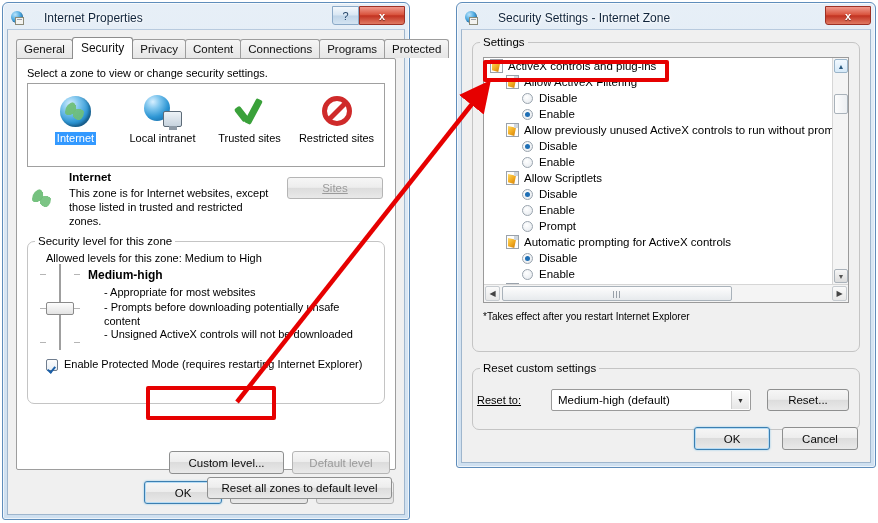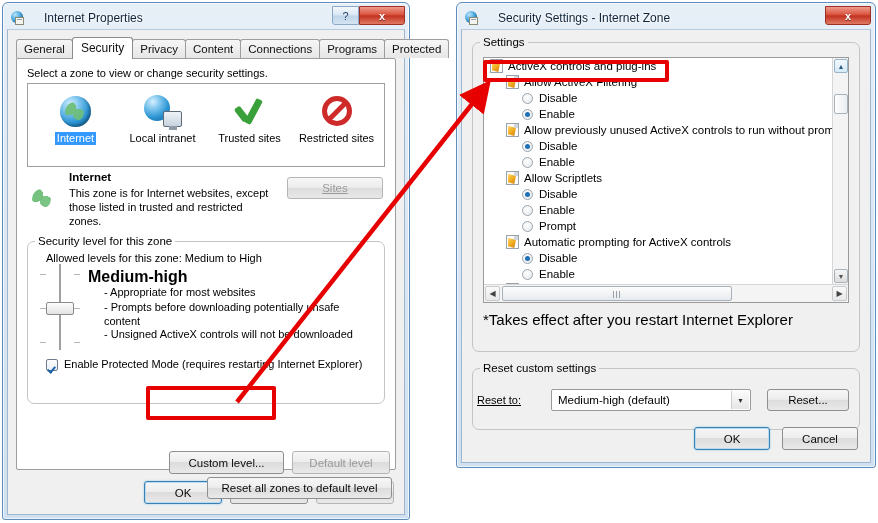--- a/index.html
+++ b/index.html
@@ -300,21 +300,21 @@
   }
   .hscroll .hbtn.l { left:1px; }
   .hscroll .hbtn.r { right:1px; }
   .hscroll .hthumb {
     position:absolute; left:18px; top:1px; width:230px; height:15px;
     border:1px solid #a9b2ba; border-radius:2px;
     background: linear-gradient(#fdfdfd,#e7eaed);
     display:flex; align-items:center; justify-content:center;
     font-size:8px; color:#6a7580; letter-spacing:1px;
   }
-  #note { position:absolute; left:10px; top:268px; font-size:15px; }
+  #note { position:absolute; left:10px; top:268px; font-size:10px; }
 
   .combo {
     position:absolute; left:78px; top:20px; width:200px; height:22px;
     background:#fff; border:1px solid #9a9a9a; border-radius:2px;
     display:flex; align-items:center; padding-left:6px; font-size:11.5px;
   }
   .combo .arrow {
     position:absolute; right:1px; top:1px; bottom:1px; width:18px;
     display:flex; align-items:center; justify-content:center;
     background: linear-gradient(#fbfbfb,#e6e6e6); border-left:1px solid #cfcfcf;
@@ -422,21 +422,21 @@
             <span class="track"></span>
             <span class="tick" style="left:0;top:10px;"></span>
               <span class="tick" style="left:34px;top:10px;"></span>
             <span class="tick" style="left:0;top:44px;"></span>
               <span class="tick" style="left:34px;top:44px;"></span>
             <span class="tick" style="left:0;top:78px;"></span>
               <span class="tick" style="left:34px;top:78px;"></span>
             <span class="thumb"></span>
           </div>
 
-          <div class="lbl" style="left:60px; top:26px; font-weight:bold; font-size:16px;">Medium-high</div>
+          <div class="lbl" style="left:60px; top:26px; font-weight:bold; font-size:12px;">Medium-high</div>
           <div class="lbl" style="left:76px; top:44px;">- Appropriate for most websites</div>
           <div class="lbl" style="left:76px; top:58px; white-space:normal; width:250px; line-height:14px;">- Prompts before downloading potentially unsafe content</div>
           <div class="lbl" style="left:76px; top:86px;">- Unsigned ActiveX controls will not be downloaded</div>
 
           <span class="chk on" style="left:18px; top:117px;"></span>
           <div class="lbl" style="left:36px; top:116px;">Enable Protected Mode (requires restarting Internet Explorer)</div>
         </div>
 
         <div class="btn disabled" id="default-btn">
           <span>Default level</span>

